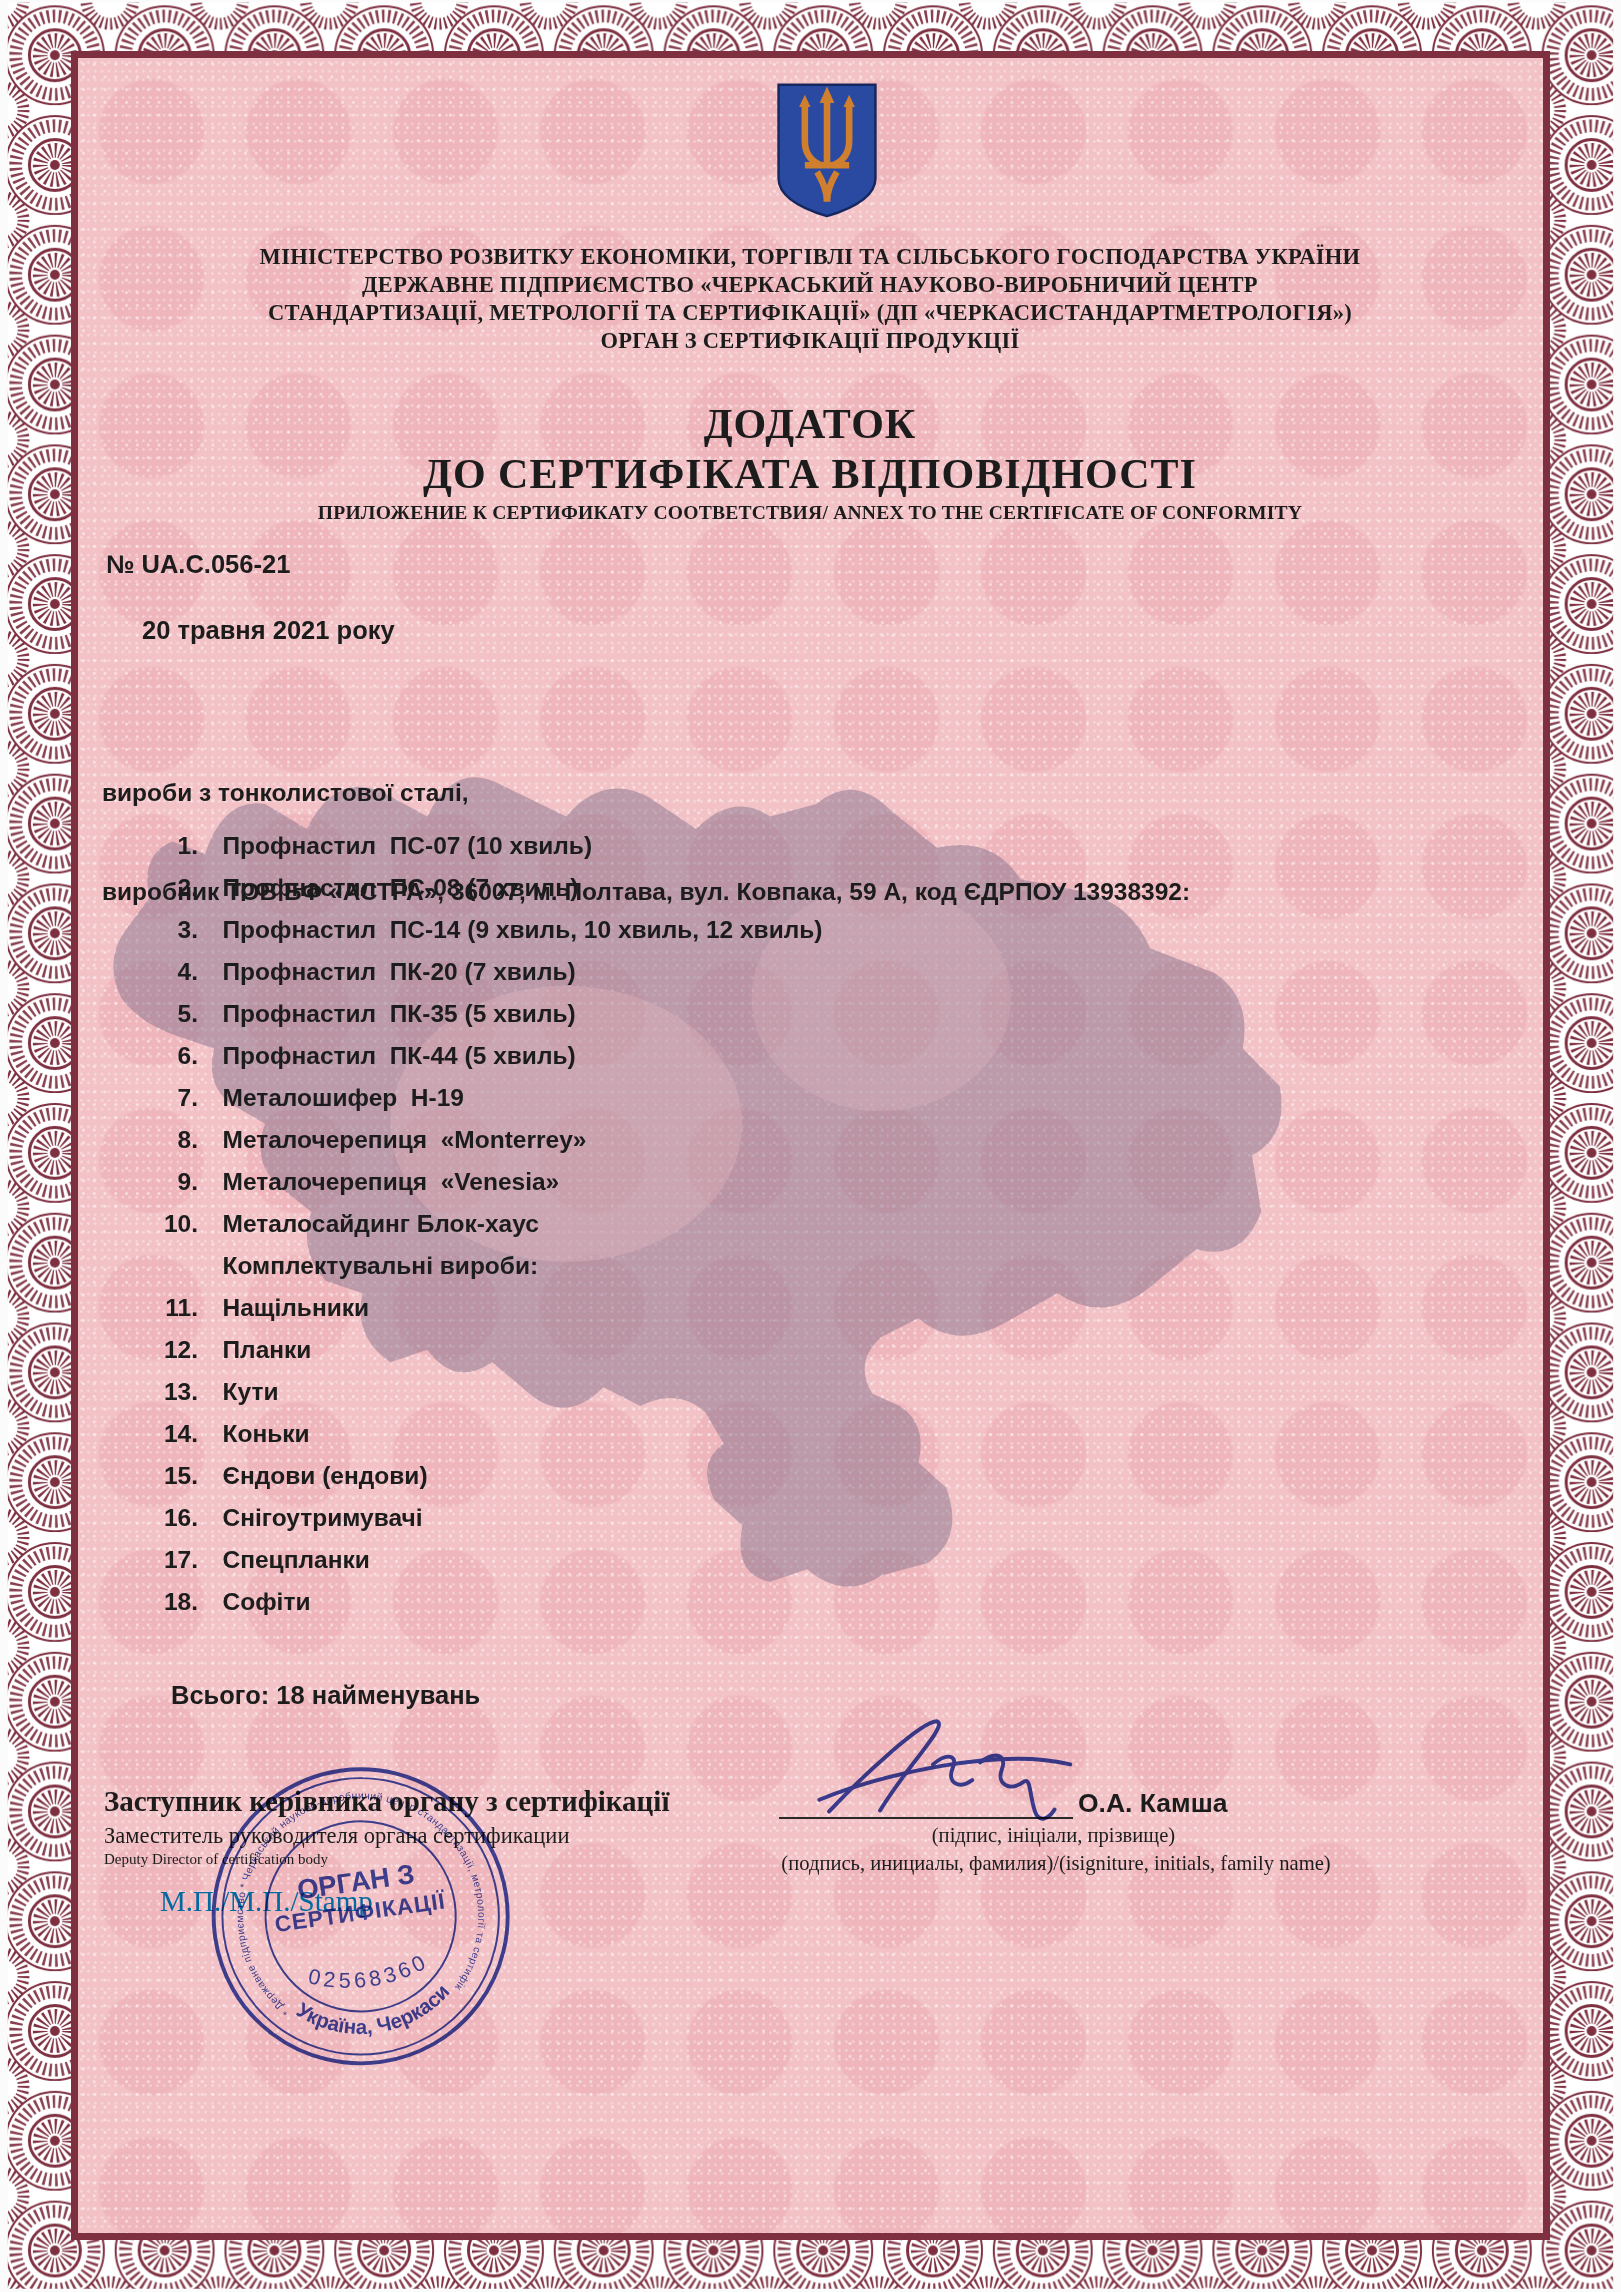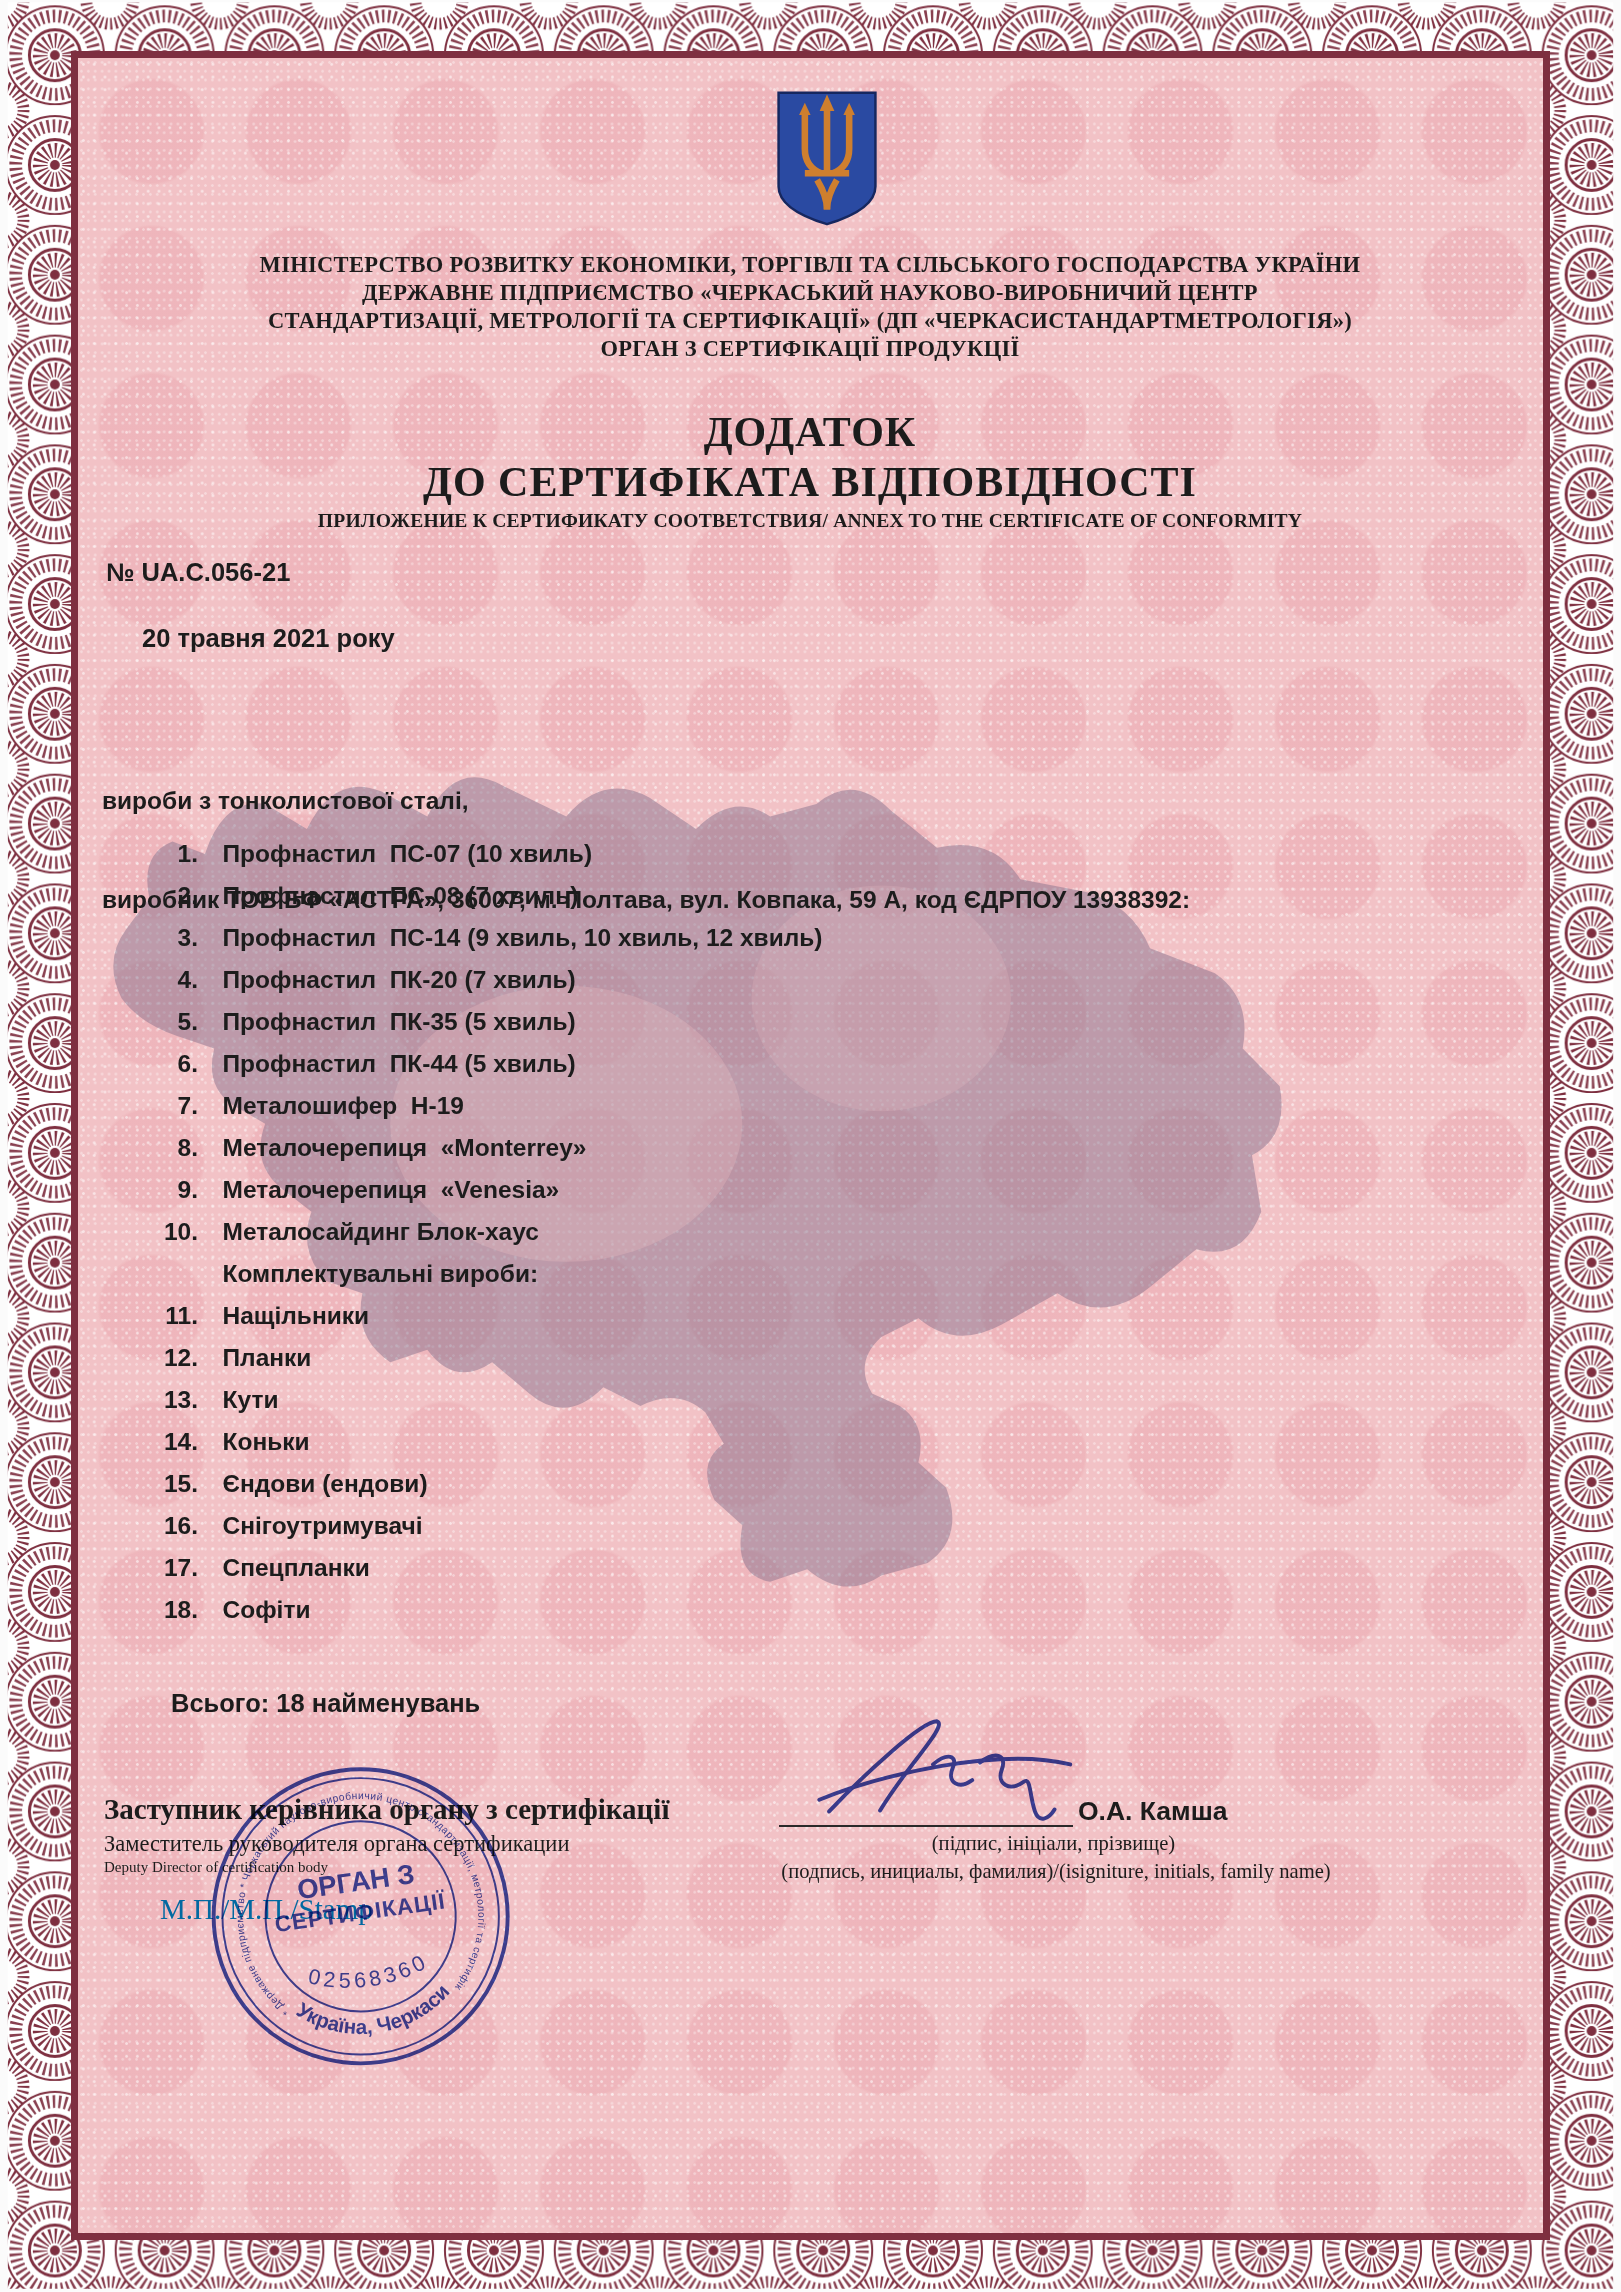--- a/index.html
+++ b/index.html
@@ -13,21 +13,21 @@
   .inner{
     position:absolute;left:71px;top:51px;right:71px;bottom:53px;
     border:7.8px solid #7e2f40;
     background-color:#f2c2c6;
     background-image:
       radial-gradient(circle, rgba(255,255,255,0.55) 1px, transparent 1.7px),
       radial-gradient(circle, rgba(255,255,255,0.35) 1px, transparent 1.6px),
       radial-gradient(circle, rgba(226,140,150,0.22) 51px, transparent 54px);
     background-size:10.8px 12.7px,6.9px 8.8px,147px 147px;
   }
-  .content{position:absolute;left:0;top:16px;width:1621px;height:1622px;z-index:4;}
+  .content{position:absolute;left:0;top:8px;width:1621px;height:1622px;z-index:4;}
   .abs{position:absolute;}
   .center{left:78px;width:1464px;text-align:center;}
   .hdr{font-weight:bold;font-size:22.5px;line-height:28px;letter-spacing:0.3px;}
   .title1{top:392px;font-weight:bold;font-size:42px;letter-spacing:1px;}
   .title2{top:442px;font-weight:bold;font-size:42px;letter-spacing:1px;}
   .subtitle{top:494px;font-weight:bold;font-size:19.6px;letter-spacing:0.2px;}
   .sans{font-family:"Liberation Sans",sans-serif;}
   .cert-no{left:106px;top:542px;font-weight:bold;font-size:25.5px;}
   .cert-date{left:102px;top:608px;font-weight:bold;font-size:25.5px;margin-left:40px;}
   .intro{left:102px;top:702px;font-weight:bold;font-size:24.5px;line-height:33px;white-space:pre;}

